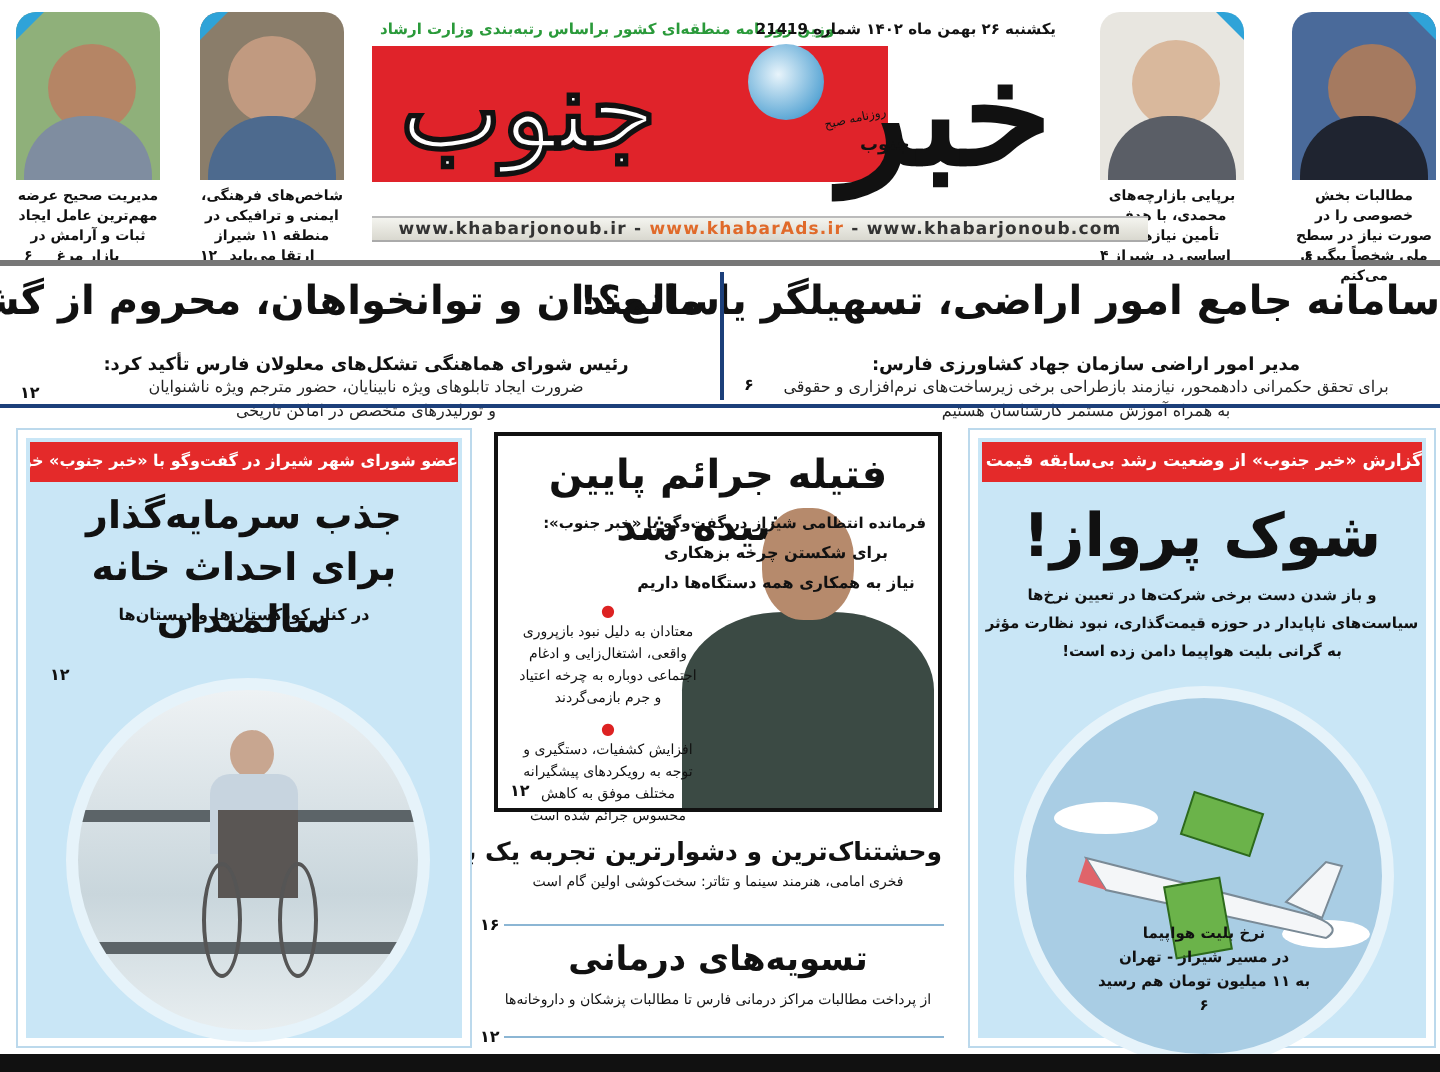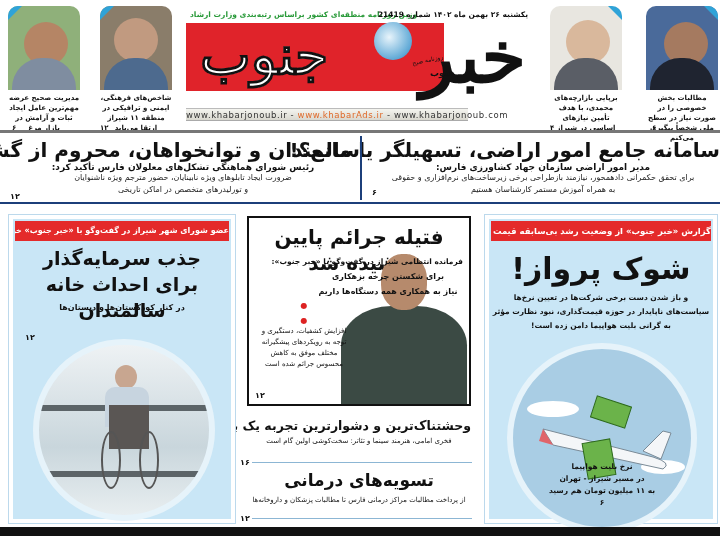--- a/index.html
+++ b/index.html
@@ -18,27 +18,27 @@
 
 .mast{position:absolute;left:186px;top:8px;width:342px;height:95px}
 .mast .red{position:absolute;left:0;top:15px;width:258px;height:68px;background:#e0232a}
 .mast .tag{position:absolute;left:4px;top:2px;font-size:7.5px;font-weight:bold;color:#2a9a3a;direction:rtl;white-space:nowrap}
 .mast .date{position:absolute;right:0;top:2px;font-size:7.5px;font-weight:bold;color:#111;white-space:nowrap}
 .mast .logo1{position:absolute;left:14px;top:14px;font-size:54px;font-weight:bold;color:#fff;line-height:66px;-webkit-text-stroke:1px #111;font-family:"DejaVu Serif",serif}
 .mast .logo2{position:absolute;right:2px;top:10px;font-size:72px;font-weight:bold;color:#111;line-height:78px;font-family:"DejaVu Serif",serif}
 .mast .sub{position:absolute;left:244px;top:60px;font-size:9px;font-weight:bold;color:#111}
 .mast .globe{position:absolute;left:188px;top:14px;width:38px;height:38px;border-radius:50%;background:radial-gradient(circle at 40% 40%,#e8f4fb,#5fa9d6 70%,#2b74b0)}
 .mast .daily{position:absolute;left:226px;top:48px;font-size:6px;color:#111;transform:rotate(-12deg)}
-.urlbar{position:absolute;left:186px;top:108px;width:282px;height:13px;background:linear-gradient(#f4f4ef,#d9d8cf);border-top:1px solid #bbb;border-bottom:1px solid #aaa;direction:ltr;text-align:center;font-size:8.5px;font-weight:normal;color:#333;letter-spacing:.6px;line-height:12px;white-space:nowrap}
+.urlbar{position:absolute;left:186px;top:108px;width:388px;height:13px;background:linear-gradient(#f4f4ef,#d9d8cf);border-top:1px solid #bbb;border-bottom:1px solid #aaa;direction:ltr;text-align:center;font-size:8.5px;font-weight:bold;color:#333;letter-spacing:.6px;line-height:12px;white-space:nowrap}
 .urlbar .mid{color:#e06a2a}
 .rule{position:absolute;left:0;width:720px;background:#777}
 
 .top-story{position:absolute;top:138px;text-align:center}
 .top-story h1{font-size:20px;font-weight:bold;line-height:24px;white-space:nowrap}
-.top-story h3{font-size:9px;font-weight:bold;margin-top:0}
+.top-story h3{font-size:9px;font-weight:bold;margin-top:16px}
 .top-story p{font-size:8px;line-height:12px;color:#222}
 .pgnum{position:absolute;font-size:8px;font-weight:bold}
 .vsep{position:absolute;left:360px;top:136px;width:2px;height:64px;background:#1c3f7a}
 .bluerule{position:absolute;left:0;top:202px;width:720px;height:2px;background:#1c3f7a}
 
 .box{position:absolute;background:#fff;border:1px solid #bcd9ec}
 .box .inner{position:absolute;inset:4px;background:#c9e6f6}
 .redbar{position:absolute;left:6px;right:6px;top:6px;height:20px;background:#e42a2a;color:#fff;font-size:8.5px;font-weight:bold;line-height:20px;text-align:center;white-space:nowrap;overflow:hidden}
 .circle{position:absolute;border-radius:50%;overflow:hidden}
 .bigtitle{position:absolute;left:0;right:0;text-align:center;font-weight:bold;color:#111}
@@ -156,20 +156,21 @@
   <div class="abs" style="left:92px;top:88px;width:126px;height:98px;background:#3b4a44;border-radius:40% 40% 0 0">
     <div class="abs" style="left:40px;top:-52px;width:46px;height:56px;border-radius:45%;background:#b68a6c"></div>
   </div>
   <div class="abs" style="right:6px;top:36px;width:150px;text-align:center;font-size:8px;font-weight:bold;line-height:15px">
     <div style="white-space:nowrap;font-size:7.5px">فرمانده انتظامی شیراز در گفت‌وگو با «خبر جنوب»:</div>
     <div>برای شکستن چرخه بزهکاری</div>
     <div>نیاز به همکاری همه دستگاه‌ها داریم</div>
   </div>
   <div class="abs" style="left:10px;top:82px;width:90px;font-size:7px;line-height:11px;text-align:center">
     <div style="color:#d22;font-size:8px">●</div>
+    <div>معتادان به دلیل نبود بازپروری واقعی، اشتغال‌زایی و ادغام اجتماعی دوباره به چرخه اعتیاد و جرم بازمی‌گردند</div>
     <div style="color:#d22;font-size:8px;margin-top:4px">●</div>
     <div>افزایش کشفیات، دستگیری و توجه به رویکردهای پیشگیرانه مختلف موفق به کاهش محسوس جرائم شده است</div>
   </div>
   <div class="pgnum" style="left:6px;bottom:4px">۱۲</div>
 </div>
 
 <div class="stories" style="top:418px">
   <div style="font-size:12.5px;font-weight:bold;white-space:nowrap">وحشتناک‌ترین و دشوارترین تجربه یک بازیگر شیرازی</div>
   <div style="font-size:7px;margin-top:4px">فخری امامی، هنرمند سینما و تئاتر: سخت‌کوشی اولین گام است</div>
 </div>

